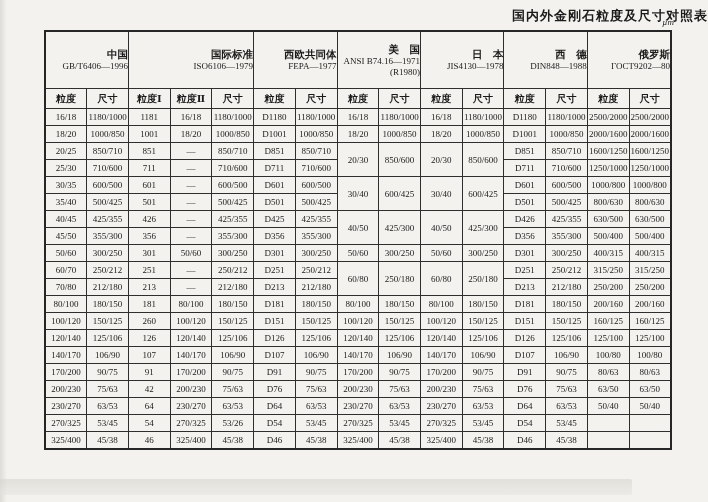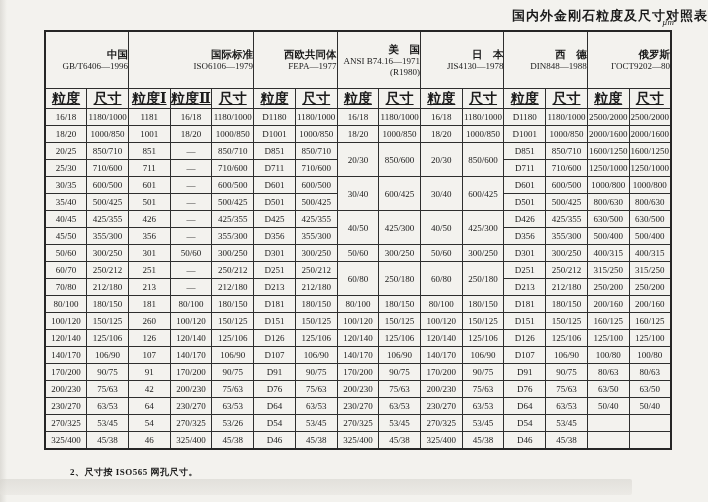--- a/index.html
+++ b/index.html
@@ -32,21 +32,21 @@
     border:2px solid #262626;
   }
   .cmp th,.cmp td{
     border:1px solid #2e2e2e;
     text-align:center;vertical-align:middle;
     padding:0;overflow:hidden;white-space:nowrap;
   }
   .cmp th.group{height:56px;text-align:right;}
   .cmp .gname{font-size:10.5px;font-weight:bold;line-height:13px;}
   .cmp .gstd{font-size:9px;font-weight:normal;line-height:11px;}
-  .cmp th.sub{height:19px;font-size:14px;font-weight:bold;text-decoration:underline;}
+  .cmp th.sub{height:19px;font-size:10px;font-weight:bold;}
   .cmp td{height:16px;font-size:9px;line-height:10px;}
   .notes{
     position:absolute;left:56px;top:466px;
     font-size:9px;font-weight:bold;line-height:12px;letter-spacing:.5px;
   }
   .notes .note-line2{padding-left:14px;}
 </style>
 </head>
 <body>
 
@@ -429,14 +429,13 @@
         <td>45/38</td>
         <td>D46</td>
         <td>45/38</td>
         <td></td>
         <td></td>
       </tr>
     </tbody>
 </table>
 
 <div class="notes">
-  <div class="note-line2">2、尺寸按 ISO565 网孔尺寸。</div>
 </div>
 
 </body></html>

